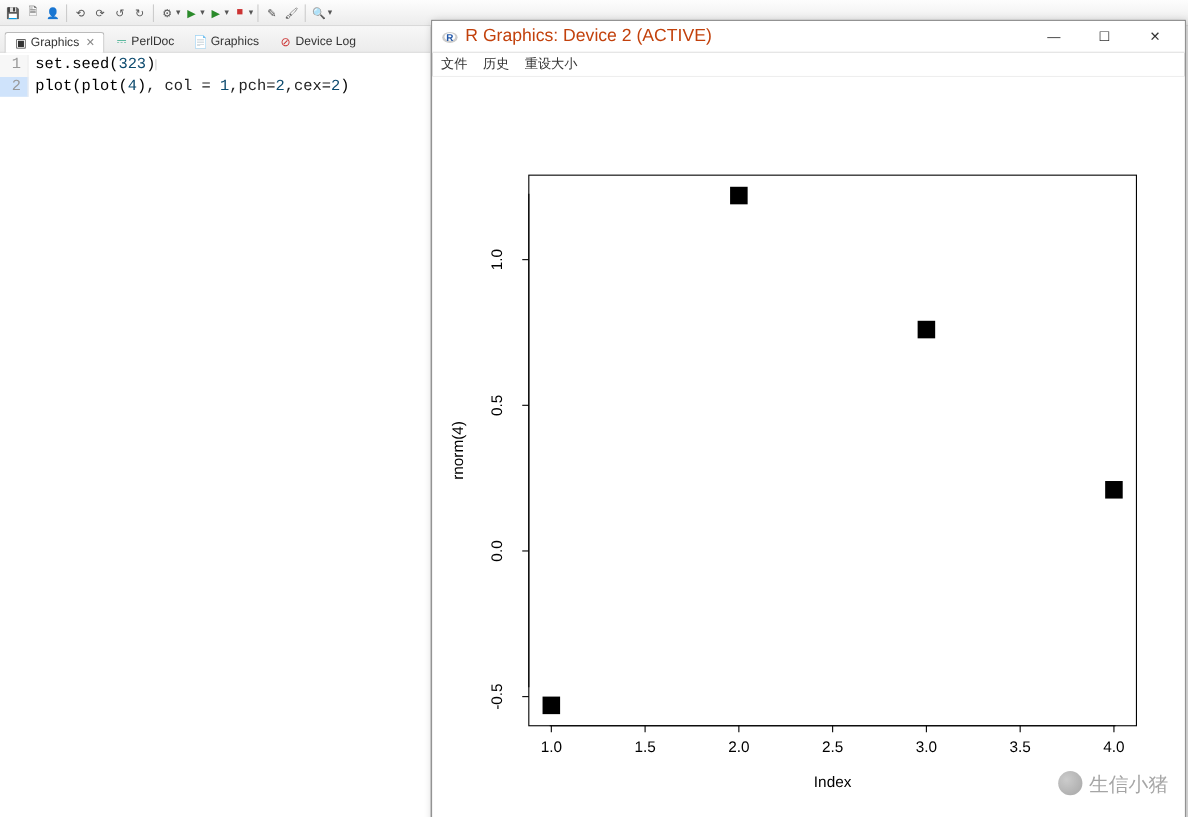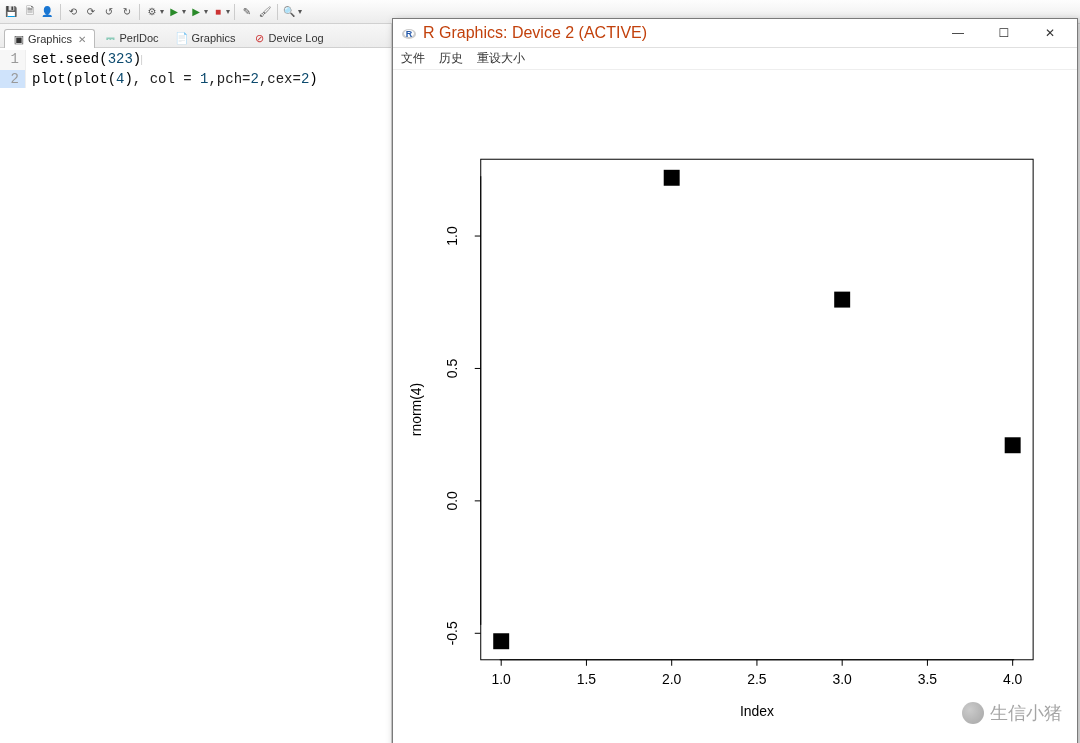--- a/index.html
+++ b/index.html
@@ -137,21 +137,21 @@
   position:relative;
   background:#fff;
 }
 .plot-svg { width:100%; height:100%; }
 .axis-text { font-family: Arial, sans-serif; font-size:14px; fill:#000; }
 .tick-text { font-family: Arial, sans-serif; font-size:14px; fill:#000; }
 .ylab { font-family: Arial, sans-serif; font-size:14px; fill:#000; }
 .watermark {
   position:absolute;
   right:18px; bottom:18px;
-  display:flex; align-items:center; gap:6px;
+  display:flex; align-items:flex-start; gap:6px;
   color:#888; font-size:18px;
   opacity:.75;
 }
 .wm-icon {
   width:22px; height:22px; border-radius:50%;
   background: radial-gradient(circle at 35% 35%, #bbb, #888);
 }
 </style>
 </head>
 <body>

